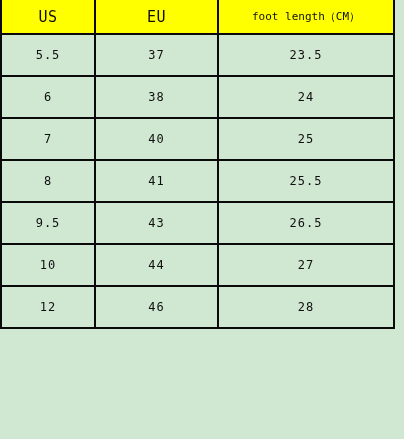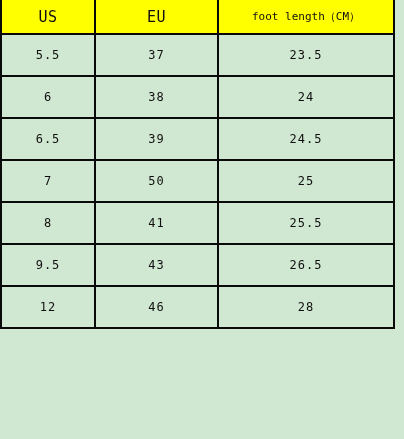--- a/index.html
+++ b/index.html
@@ -89,39 +89,39 @@
         <td>5.5</td>
         <td>37</td>
         <td>23.5</td>
       </tr>
       <tr>
         <td>6</td>
         <td>38</td>
         <td>24</td>
       </tr>
       <tr>
-        <td>6.5</td>
-        <td>39</td>
-        <td>24.5</td>
-      </tr>
-      <tr>
         <td>7</td>
-        <td>50</td>
+        <td>40</td>
         <td>25</td>
       </tr>
       <tr>
         <td>8</td>
         <td>41</td>
         <td>25.5</td>
       </tr>
       <tr>
         <td>9.5</td>
         <td>43</td>
         <td>26.5</td>
       </tr>
       <tr>
+        <td>10</td>
+        <td>44</td>
+        <td>27</td>
+      </tr>
+      <tr>
         <td>12</td>
         <td>46</td>
         <td>28</td>
       </tr>
     </tbody>
   </table>
 </div>
 
 </body></html>

